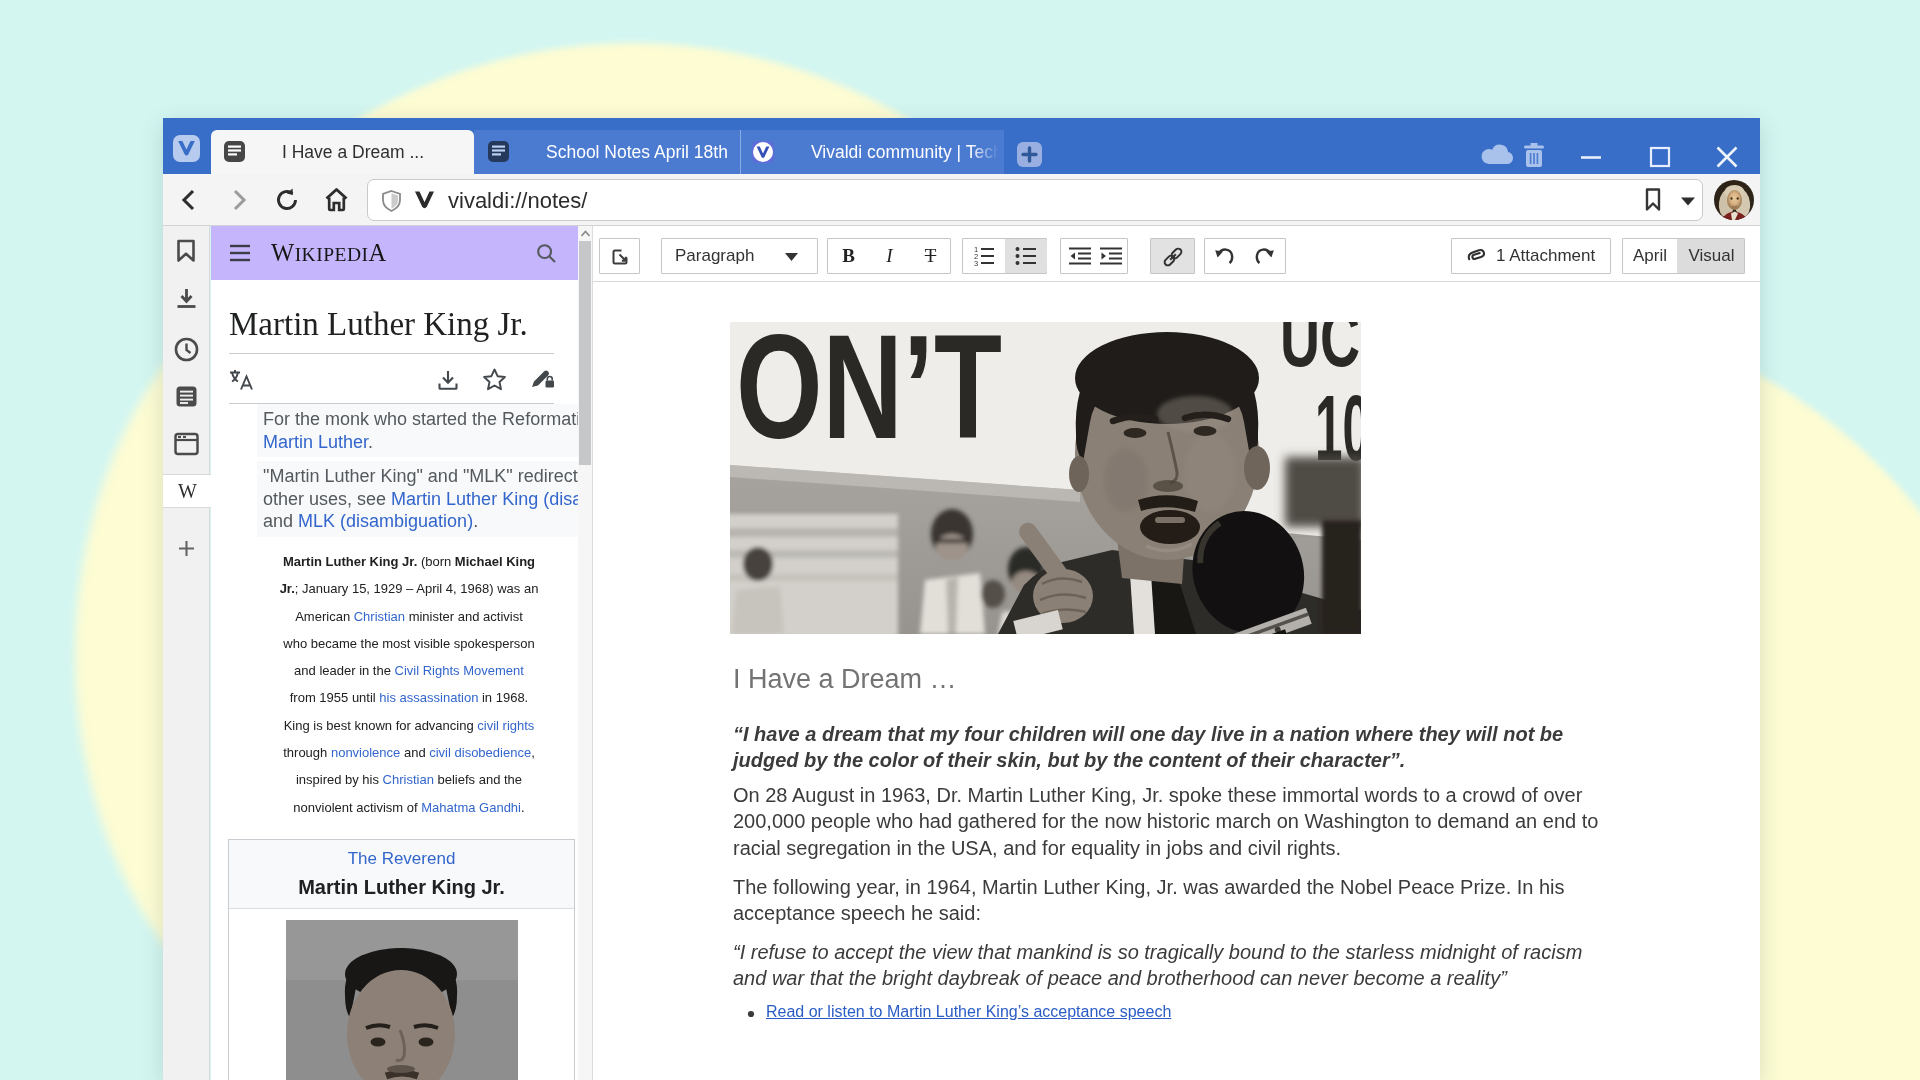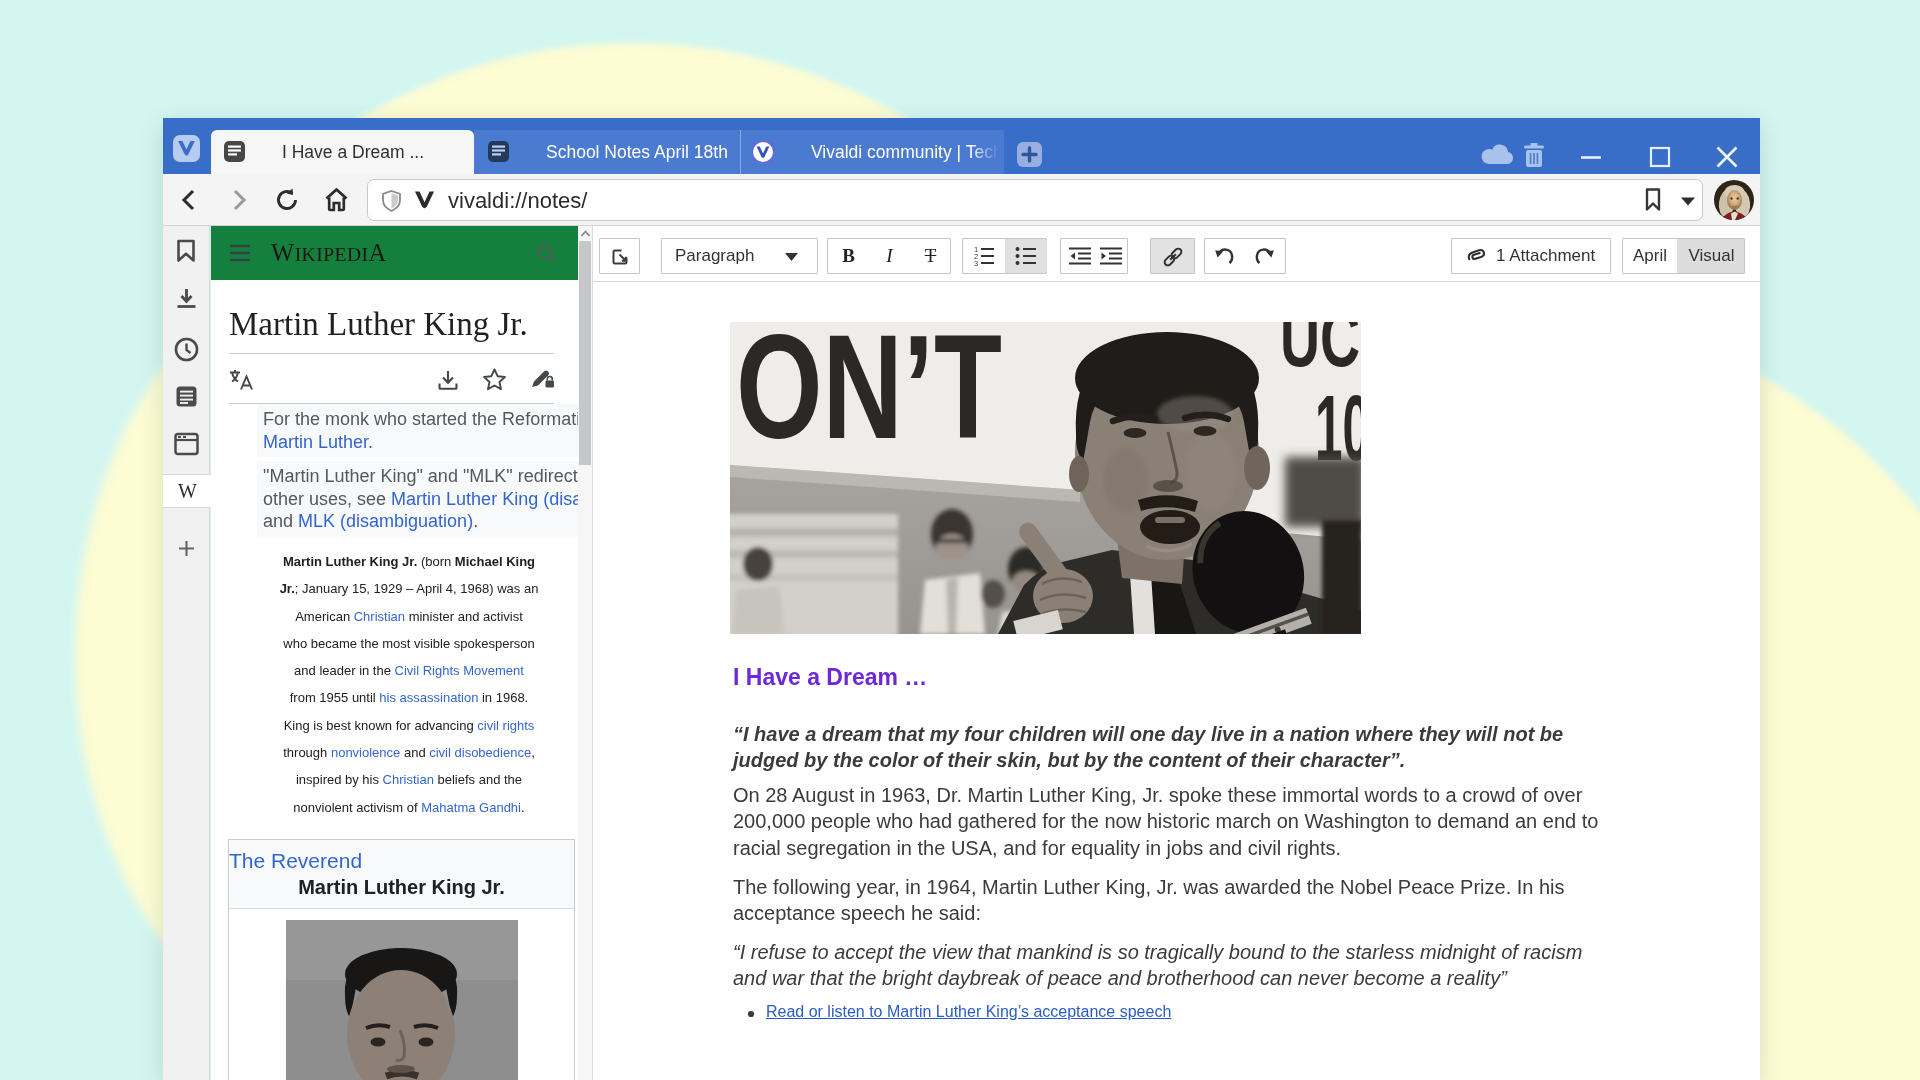--- a/index.html
+++ b/index.html
@@ -204,21 +204,21 @@
         <rect x="9" y="4" width="3" height="2" fill="#4b4b4b"></rect>
   </svg>
   <div class="abs" style="left:0;top:248px;width:48px;height:34px;background:#fff;border-top:1px solid #d9d9db;border-bottom:1px solid #d9d9db;">
     <div class="wikiserif" style="position:absolute;left:15px;top:5px;font-size:20px;color:#2e2e2e;">W</div>
   </div>
   <svg class="abs" style="left:13px;top:312px" width="21" height="21" viewBox="0 0 21 21">
         <path d="M10.5 3 V18 M3 10.5 H18" stroke="#646464" stroke-width="2.1"></path>
       </svg>
 </div>
 <div id="wpanel">
-  <div class="abs" style="left:0;top:0;width:367px;height:54px;background:#15803d">
+  <div class="abs" style="left:0;top:0;width:367px;height:54px;background:#c4b5fd">
     <svg class="abs" style="left:19px;top:18px" width="20" height="18" viewBox="0 0 20 18">
           <g stroke="#3a3e44" stroke-width="2.4">
             <line x1="0" y1="2" x2="20" y2="2"></line>
             <line x1="0" y1="9" x2="20" y2="9"></line>
             <line x1="0" y1="16" x2="20" y2="16"></line>
           </g>
         </svg>
     <div class="abs wikiserif" style="left:60px;top:13px;font-size:24.5px;color:#161616;letter-spacing:.5px">W<span style="font-size:19.5px">IKIPEDI</span>A</div>
     <svg class="abs" style="left:325px;top:17px" width="21" height="21" viewBox="0 0 21 21">
           <circle cx="8.6" cy="8.6" r="6.4" fill="none" stroke="#54595d" stroke-width="2.1"></circle>
@@ -243,21 +243,21 @@
   <svg class="abs" style="left:318px;top:141px" width="26" height="26" viewBox="0 0 26 26">
     <path d="M3 20 L5 14.5 L15 4.5 Q17 2.5 19 4.5 Q21 6.5 19 8.5 L9 18.5 L3 20 Z" fill="#43484d"></path>
     <rect x="16.5" y="13.5" width="8.5" height="7" rx="1.2" fill="#43484d"></rect>
     <path d="M18.3 13.5 V11.8 Q18.3 9.5 20.75 9.5 Q23.2 9.5 23.2 11.8 V13.5" fill="none" stroke="#43484d" stroke-width="1.6"></path>
   </svg>
   <div class="abs" style="left:18px;top:177px;width:325px;border-top:1px solid #c8ccd1"></div>
   <div class="hatnote" style="top:178px;height:53px;white-space:nowrap">For the monk who started the Reformation, see<br><a class="blue" style="text-decoration:none">Martin Luther</a>.</div>
   <div class="hatnote" style="top:235px;height:76px;white-space:nowrap">"Martin Luther King" and "MLK" redirect here. For<br>other uses, see <span class="blue">Martin Luther King (disambiguation)</span><br>and <span class="blue">MLK (disambiguation)</span>.</div>
   <div class="ptext" style="top:322px;width:360px;white-space:nowrap"><b>Martin Luther King Jr.</b> (born <b>Michael King</b><br><b>Jr.</b>; January 15, 1929 – April 4, 1968) was an<br>American <span class="blue">Christian</span> minister and activist<br>who became the most visible spokesperson<br>and leader in the <span class="blue">Civil Rights Movement</span><br>from 1955 until <span class="blue">his assassination</span> in 1968.<br>King is best known for advancing <span class="blue">civil rights</span><br>through <span class="blue">nonviolence</span> and <span class="blue">civil disobedience</span>,<br>inspired by his <span class="blue">Christian</span> beliefs and the<br>nonviolent activism of <span class="blue">Mahatma Gandhi</span>.</div>
   <div class="abs" style="left:17px;top:613px;width:347px;height:241px;border:1px solid #c8ccd1;background:#f8f9fa">
-    <div class="abs" style="left:0;top:0;width:100%;padding-top:9px;font-size:21px"><span class="blue">The Reverend</span></div>
+    <div class="abs" style="left:0;top:0;width:100%;text-align:center;padding-top:9px;font-size:17px"><span class="blue">The Reverend</span></div>
     <div class="abs" style="left:0;top:36px;width:100%;text-align:center;font-size:20px;font-weight:bold;color:#202122">Martin Luther King Jr.</div>
     <div class="abs" style="left:0;top:68px;width:100%;border-top:1px solid #dadde0;height:173px;background:#fff;text-align:center">
       <svg style="margin-top:11px" width="232" height="162" viewBox="0 0 232 162">
         <rect width="232" height="162" fill="#8e8e8e"></rect>
         <rect width="232" height="60" fill="#979797"></rect>
         <g transform="translate(0,6)">
         <path d="M59 70 Q56 26 115 22 Q174 26 171 70 Q171 84 166 92 L160 62 Q150 40 115 38 Q80 40 70 62 L64 92 Q59 84 59 70 Z" fill="#181715"></path>
         <ellipse cx="115" cy="48" rx="56" ry="26" fill="#181715"></ellipse>
         <ellipse cx="115" cy="108" rx="54" ry="64" fill="#8d8177"></ellipse>
         <path d="M80 102 Q92 97 104 101" stroke="#241f1a" stroke-width="4" fill="none"></path>
@@ -458,21 +458,21 @@
         <path d="M478 225 Q486 200 510 194" stroke="#38352f" stroke-width="6" fill="none"></path>
         <rect x="482" y="303" width="80" height="17" fill="#b3b0ab"></rect>
         <rect x="482" y="308" width="80" height="3.5" fill="#55524e"></rect>
         <circle cx="497" cy="312" r="3" fill="#3a3733"></circle>
             <circle cx="528" cy="314" r="3" fill="#3a3733"></circle>
         <rect x="495" y="316" width="40" height="40" fill="#15130f"></rect>
       </g>
       <rect x="592" y="198" width="40" height="114" fill="#26231f" filter="url(#b2)"></rect>
     </g>
   </svg>
-  <div class="abs" style="left:733px;top:664px;font-size:23px;font-weight:bold;color:#6d28d9">I Have a Dream …</div>
+  <div class="abs" style="left:733px;top:664px;font-size:27px;font-weight:normal;color:#737373">I Have a Dream …</div>
   <div class="etext" style="top:721px;font-weight:bold;font-style:italic;color:#3b3b3b">“I have a dream that my four children will one day live in a nation where they will not be judged by the color of their skin, but by the content of their character”.</div>
   <div class="etext" style="top:782px">On 28 August in 1963, Dr. Martin Luther King, Jr. spoke these immortal words to a crowd of over 200,000 people who had gathered for the now historic march on Washington to demand an end to racial segregation in the USA, and for equality in jobs and civil rights.</div>
   <div class="etext" style="top:874px">The following year, in 1964, Martin Luther King, Jr. was awarded the Nobel Peace Prize. In his acceptance speech he said:</div>
   <div class="etext" style="top:939px;font-style:italic">“I refuse to accept the view that mankind is so tragically bound to the starless midnight of racism and war that the bright daybreak of peace and brotherhood can never become a reality”</div>
   <div class="abs" style="left:746px;top:1009px;width:10px;height:10px;border-radius:50%;background:#3b3b3b;transform:scale(.62)"></div>
   <div class="abs" style="left:766px;top:1003px;font-size:16px;color:#2a5cc5;text-decoration:underline">Read or listen to Martin Luther King’s acceptance speech</div>
 </div>
 </div>
 
 </body></html>

